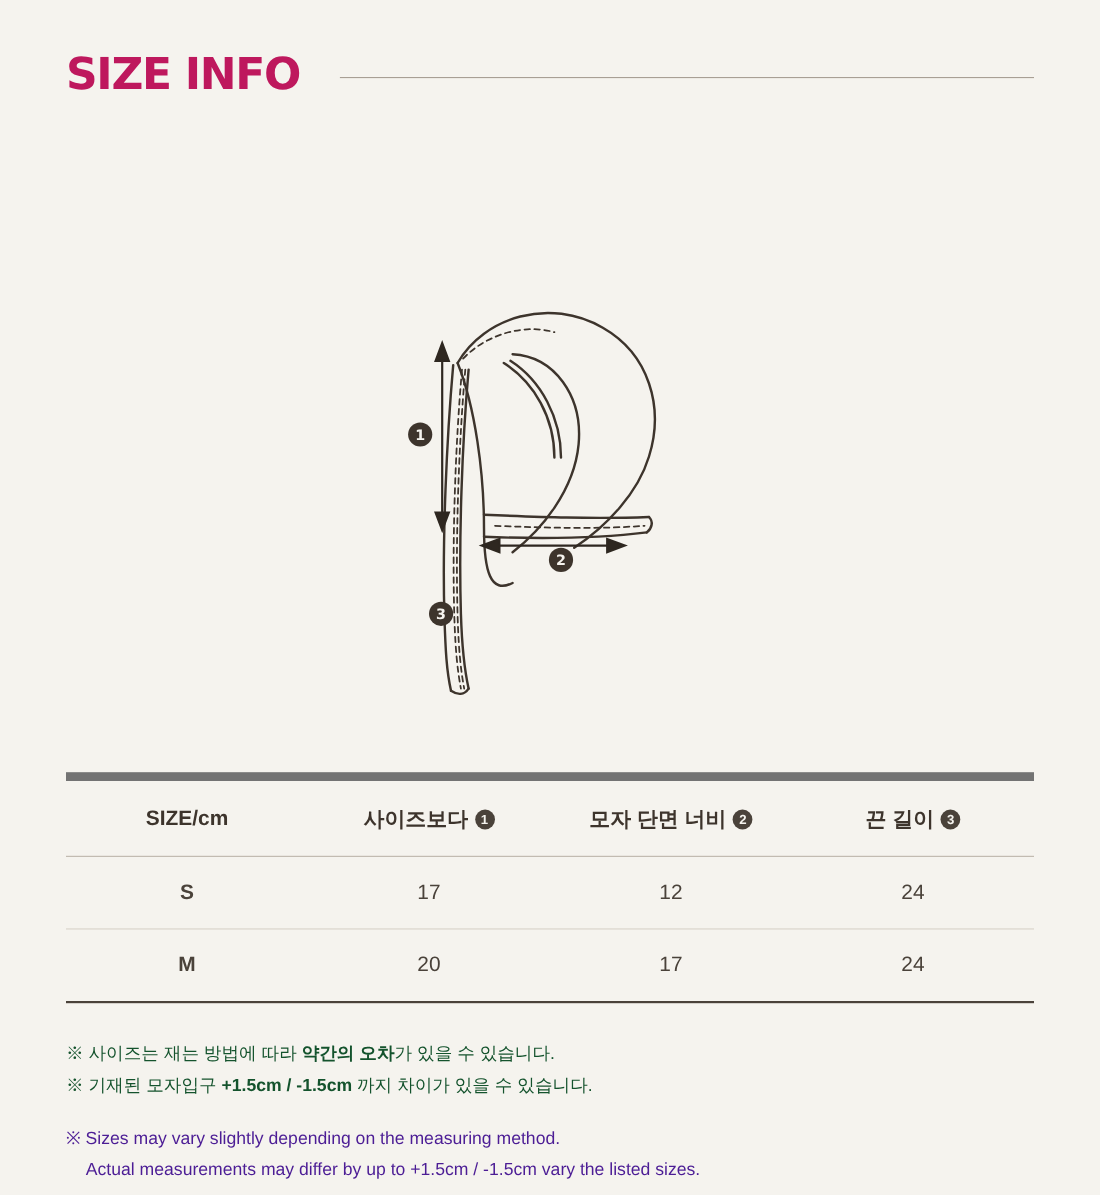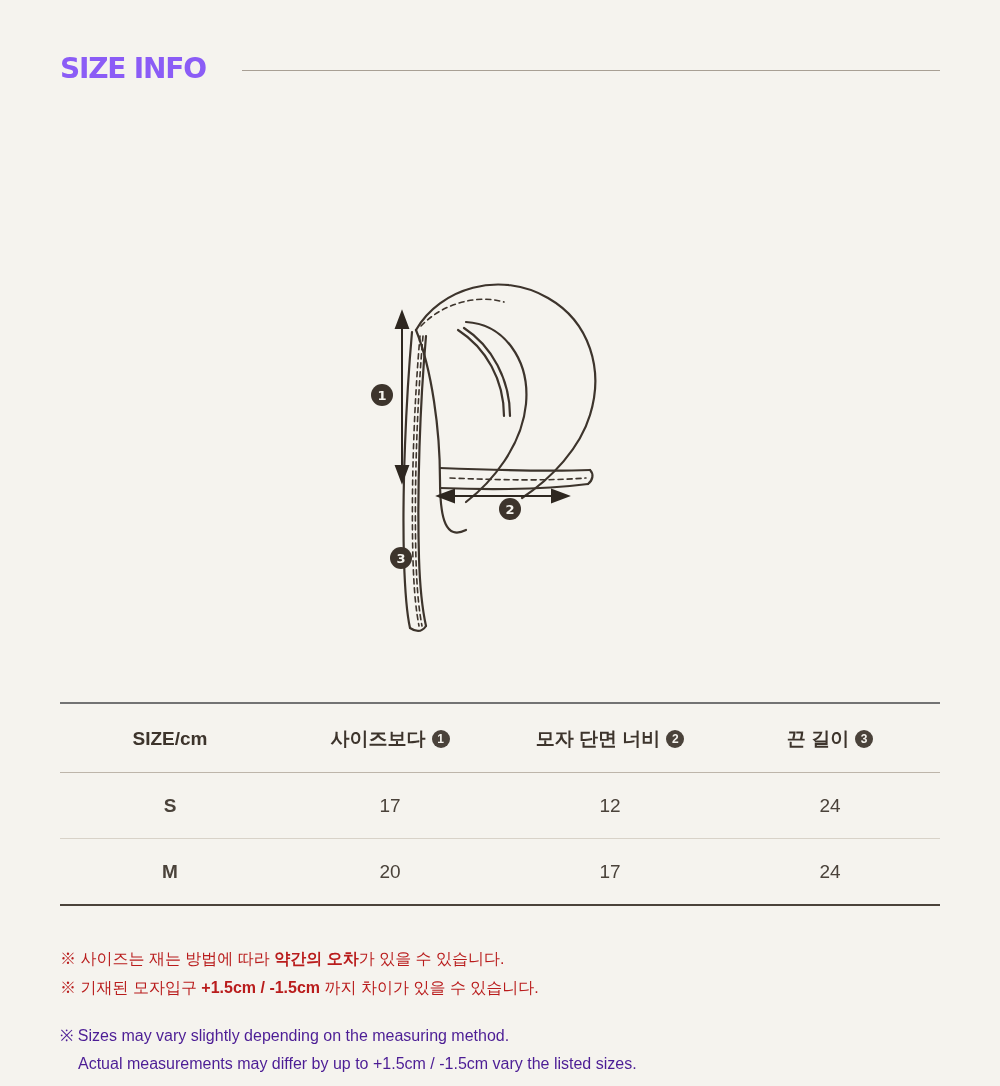--- a/index.html
+++ b/index.html
@@ -25,24 +25,24 @@
   .header {
     position: absolute;
     left: 60px;
     top: 42px;
     width: 880px;
     height: 52px;
     display: flex;
     align-items: center;
   }
   .header-title {
-    font-size: 28px;
+    font-size: 40px;
     font-weight: bold;
     letter-spacing: -1.2px;
-    color: #8b5cf6;
+    color: #be185d;
     white-space: nowrap;
     font-family: "DejaVu Sans", sans-serif;
   }
   .header-rule {
     flex: 1;
     height: 1px;
     background: #a89f94;
     margin-left: 36px;
     margin-top: 4px;
   }
@@ -73,21 +73,21 @@
     font-size: 19px;
     color: #4a423a;
   }
   .size-table thead th {
     font-weight: bold;
     padding: 22px 0 20px 0;
     font-size: 19px;
     color: #3d342c;
   }
   .size-table thead tr {
-    border-top: 2px solid #737373;
+    border-top: 8px solid #737373;
     border-bottom: 1px solid #bdb5aa;
   }
   .size-table tbody td {
     padding: 22px 0 21px 0;
     font-weight: normal;
   }
   .size-table tbody td.size-label {
     font-weight: bold;
   }
   .size-table tbody tr {
@@ -118,21 +118,21 @@
 
   
   .notes {
     position: absolute;
     left: 60px;
     top: 944px;
     width: 880px;
   }
   .note-line {
     font-size: 16px;
-    color: #b91c1c;
+    color: #14532d;
     line-height: 29px;
     white-space: nowrap;
   }
   .note-line .bold { font-weight: bold; }
   .notes-en {
     margin-top: 20px;
   }
   .note-line-en {
     font-size: 16px;
     color: #4c1d95;

